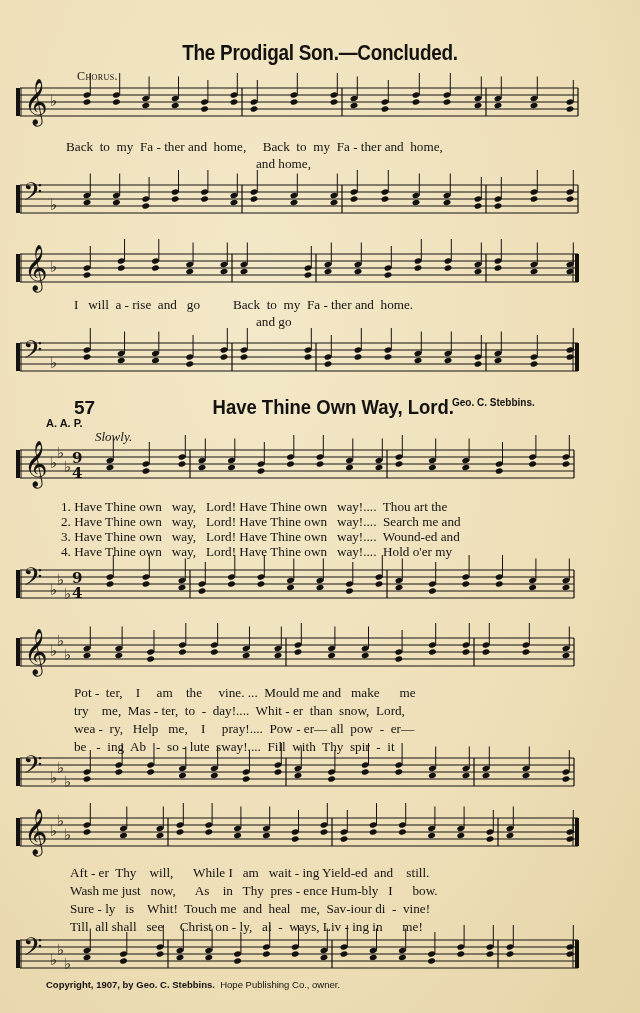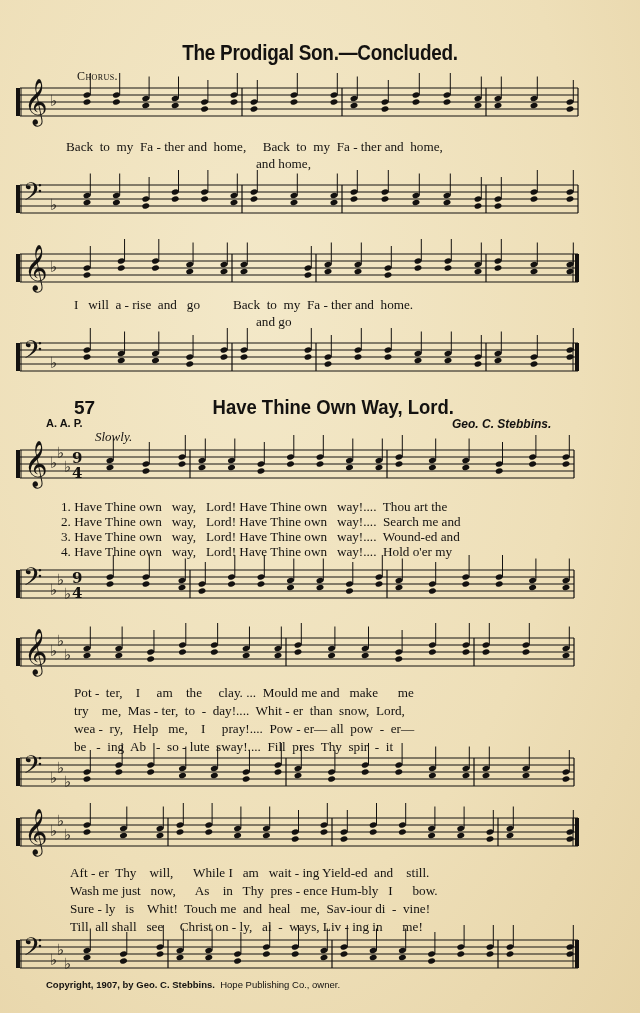--- a/index.html
+++ b/index.html
@@ -16,21 +16,21 @@
     font-family:"Liberation Sans", sans-serif; font-weight:bold;
     font-size:22px; letter-spacing:-0.3px; transform:scaleX(0.86);
   }
   .chorus-label { left:77px; top:69px; font-size:12px; font-variant:small-caps; letter-spacing:0.4px; }
   .hymn-num { left:28px; top:397px; font-family:"Liberation Sans", sans-serif; font-weight:bold; font-size:19px;margin-left:46px; }
   .title2 {
     left:0; width:640px; top:395px; text-align:center; padding-left:30px; box-sizing:border-box;
     font-family:"Liberation Sans", sans-serif; font-weight:bold; font-size:21px; transform:scaleX(0.88);
   }
   .author-left { left:46px; top:417px; font-size:11px; font-weight:bold; font-family:"Liberation Sans", sans-serif; }
-  .author-right { left:452px; top:417px; font-size:12px; font-weight:bold; font-family:"Liberation Sans", sans-serif;font-style:italic; }
+  .author-right { left:452px; top:397px; font-size:10px; font-weight:bold; font-family:"Liberation Sans", sans-serif; }
   .tempo { left:95px; top:429px; font-size:13px; font-style:italic; }
   .lyric-line {
     position:absolute; font-size:13.2px; white-space:pre; line-height:1;
   }
   .copyright { left:46px; top:979px; font-size:9.5px; font-family:"Liberation Sans", sans-serif; }
   .copyright b { font-weight:bold; }
   svg.staff { position:absolute; left:0; overflow:visible; }
 </style>
 </head>
 <body>
@@ -708,23 +708,23 @@
 <div class="abs title2">Have Thine Own Way, Lord.</div>
 <div class="abs author-left">A. A. P.</div>
 <div class="abs author-right">Geo. C. Stebbins.</div>
 <div class="abs tempo">Slowly.</div>
 
 <div class="lyric-line" style="left:61px; top:500px;">1. Have Thine own   way,   Lord! Have Thine own   way!....  Thou art the</div>
 <div class="lyric-line" style="left:61px; top:515px;">2. Have Thine own   way,   Lord! Have Thine own   way!....  Search me and</div>
 <div class="lyric-line" style="left:61px; top:530px;">3. Have Thine own   way,   Lord! Have Thine own   way!....  Wound-ed and</div>
 <div class="lyric-line" style="left:61px; top:545px;">4. Have Thine own   way,   Lord! Have Thine own   way!....  Hold o'er my</div>
 
-<div class="lyric-line" style="left:74px; top:686px;">Pot -  ter,    I     am    the     clay. ...  Mould me and   make      me</div>
+<div class="lyric-line" style="left:74px; top:686px;">Pot -  ter,    I     am    the     vine. ...  Mould me and   make      me</div>
 <div class="lyric-line" style="left:74px; top:704px;">try    me,  Mas - ter,  to  -  day!....  Whit - er  than  snow,  Lord,</div>
 <div class="lyric-line" style="left:74px; top:722px;">wea -  ry,   Help   me,    I     pray!....  Pow - er— all  pow  -  er—</div>
-<div class="lyric-line" style="left:74px; top:740px;">be   -  ing  Ab   -  so - lute  sway!....  Fill  pres  Thy  spir  -  it</div>
+<div class="lyric-line" style="left:74px; top:740px;">be   -  ing  Ab   -  so - lute  sway!....  Fill  with  Thy  spir  -  it</div>
 
 <div class="lyric-line" style="left:70px; top:866px;">Aft - er  Thy    will,      While I   am   wait - ing Yield-ed  and    still.</div>
 <div class="lyric-line" style="left:70px; top:884px;">Wash me just   now,      As    in   Thy  pres - ence Hum-bly   I      bow.</div>
 <div class="lyric-line" style="left:70px; top:902px;">Sure - ly   is    Whit!  Touch me  and  heal   me,  Sav-iour di  -  vine!</div>
 <div class="lyric-line" style="left:70px; top:920px;">Till  all shall   see     Christ on - ly,   al  -  ways, Liv - ing in      me!</div>
 
 <div class="abs copyright"><b>Copyright, 1907, by Geo. C. Stebbins.</b>&nbsp;&nbsp;<span>Hope Publishing Co., owner.</span></div>
 
 </body></html>

